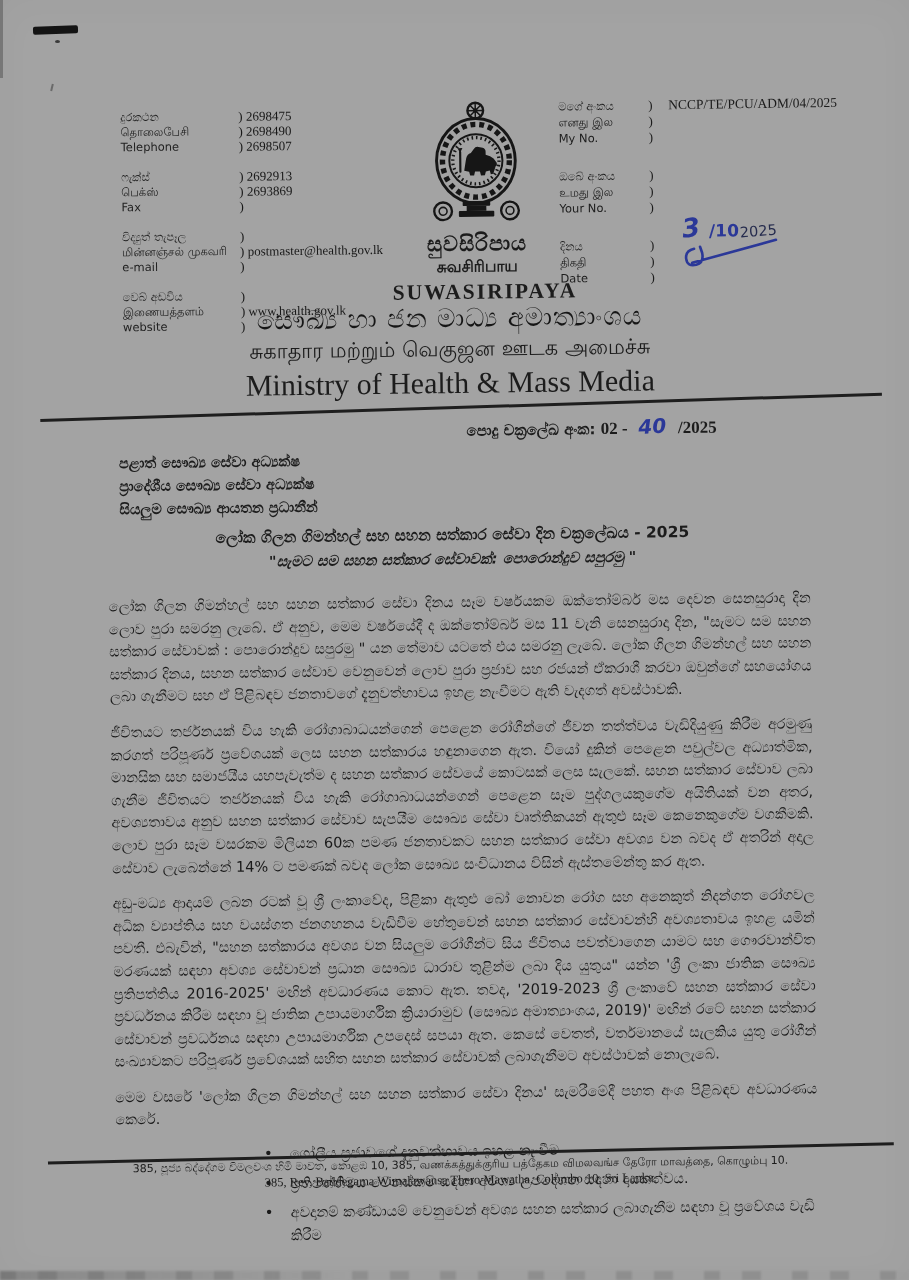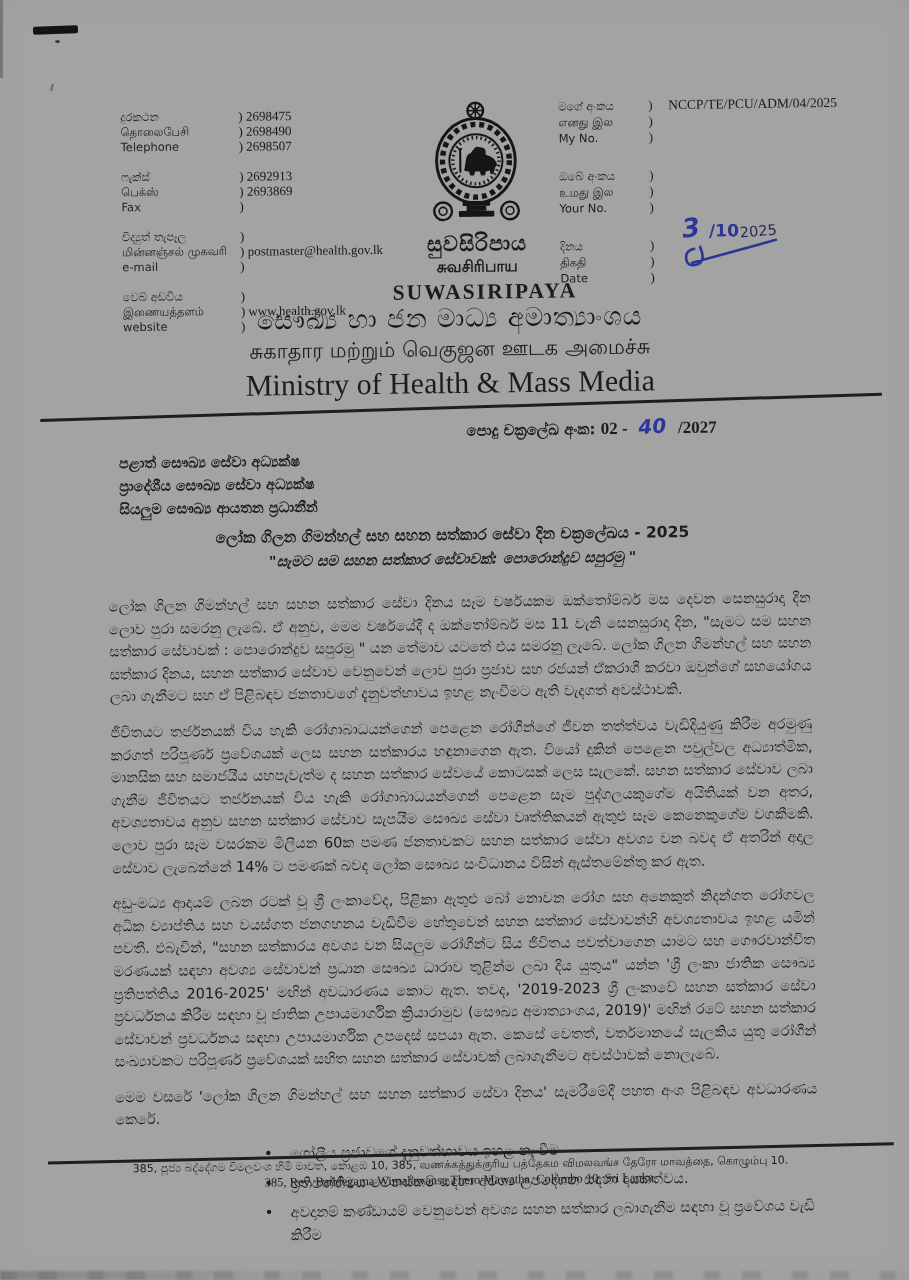--- a/index.html
+++ b/index.html
@@ -260,21 +260,21 @@
       <div class="ministry-ta">சுகாதார மற்றும் வெகுஜன ஊடக அமைச்சு</div>
       <div class="ministry-en">Ministry of Health &amp; Mass Media</div>
     </div>
 
     <div class="header-rule"></div>
 
     <div class="circular-line">
       <span>පොදු චක්‍රලේඛ අංක:</span>
       <span class="num">02 -</span>
       <span class="hw-num">40</span>
-      <span class="num">/2027</span>
+      <span class="num">/2025</span>
     </div>
 
     <div class="recipients">
       <div>පළාත් සෞඛ්‍ය සේවා අධ්‍යක්ෂ</div>
       <div>ප්‍රාදේශීය සෞඛ්‍ය සේවා අධ්‍යක්ෂ</div>
       <div>සියලුම සෞඛ්‍ය ආයතන ප්‍රධානීන්</div>
     </div>
 
     <div class="subject">
       <div class="subject-title">ලෝක ගිලන ගිමන්හල් සහ සහන සත්කාර සේවා දින චක්‍රලේඛය  - 2025</div>

